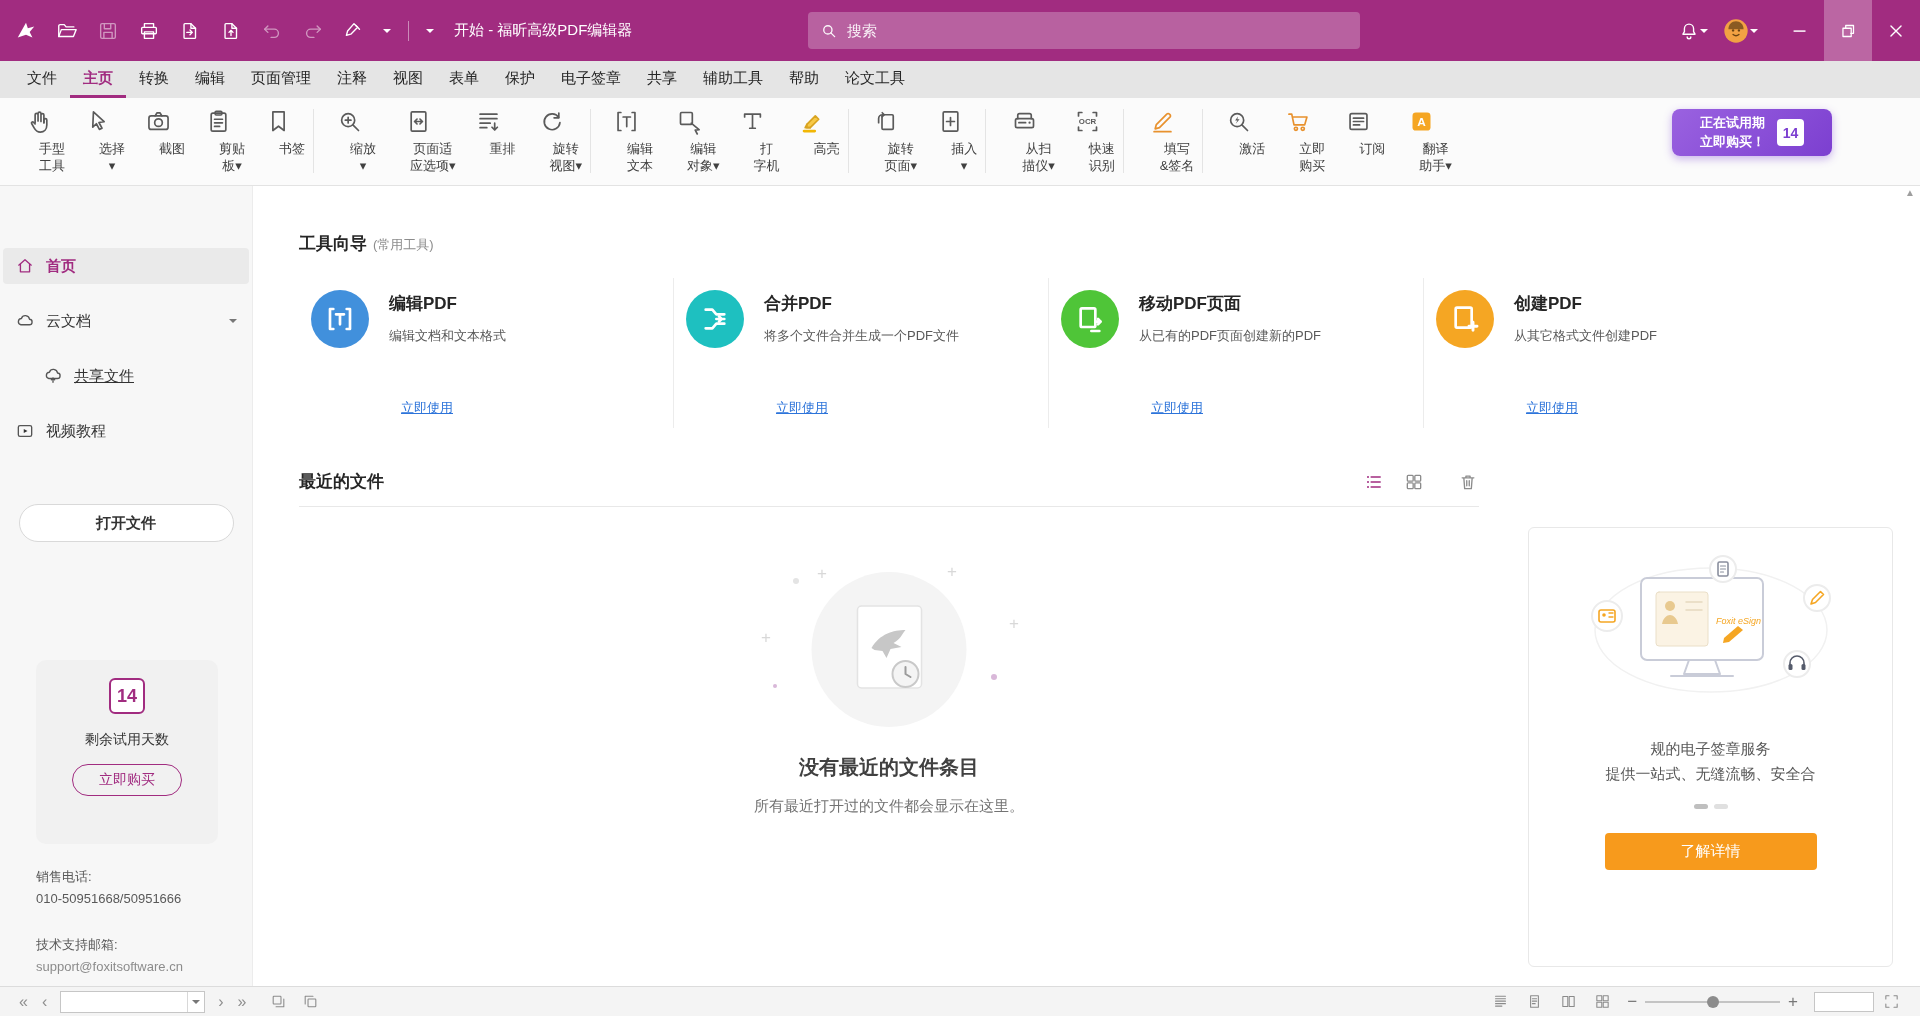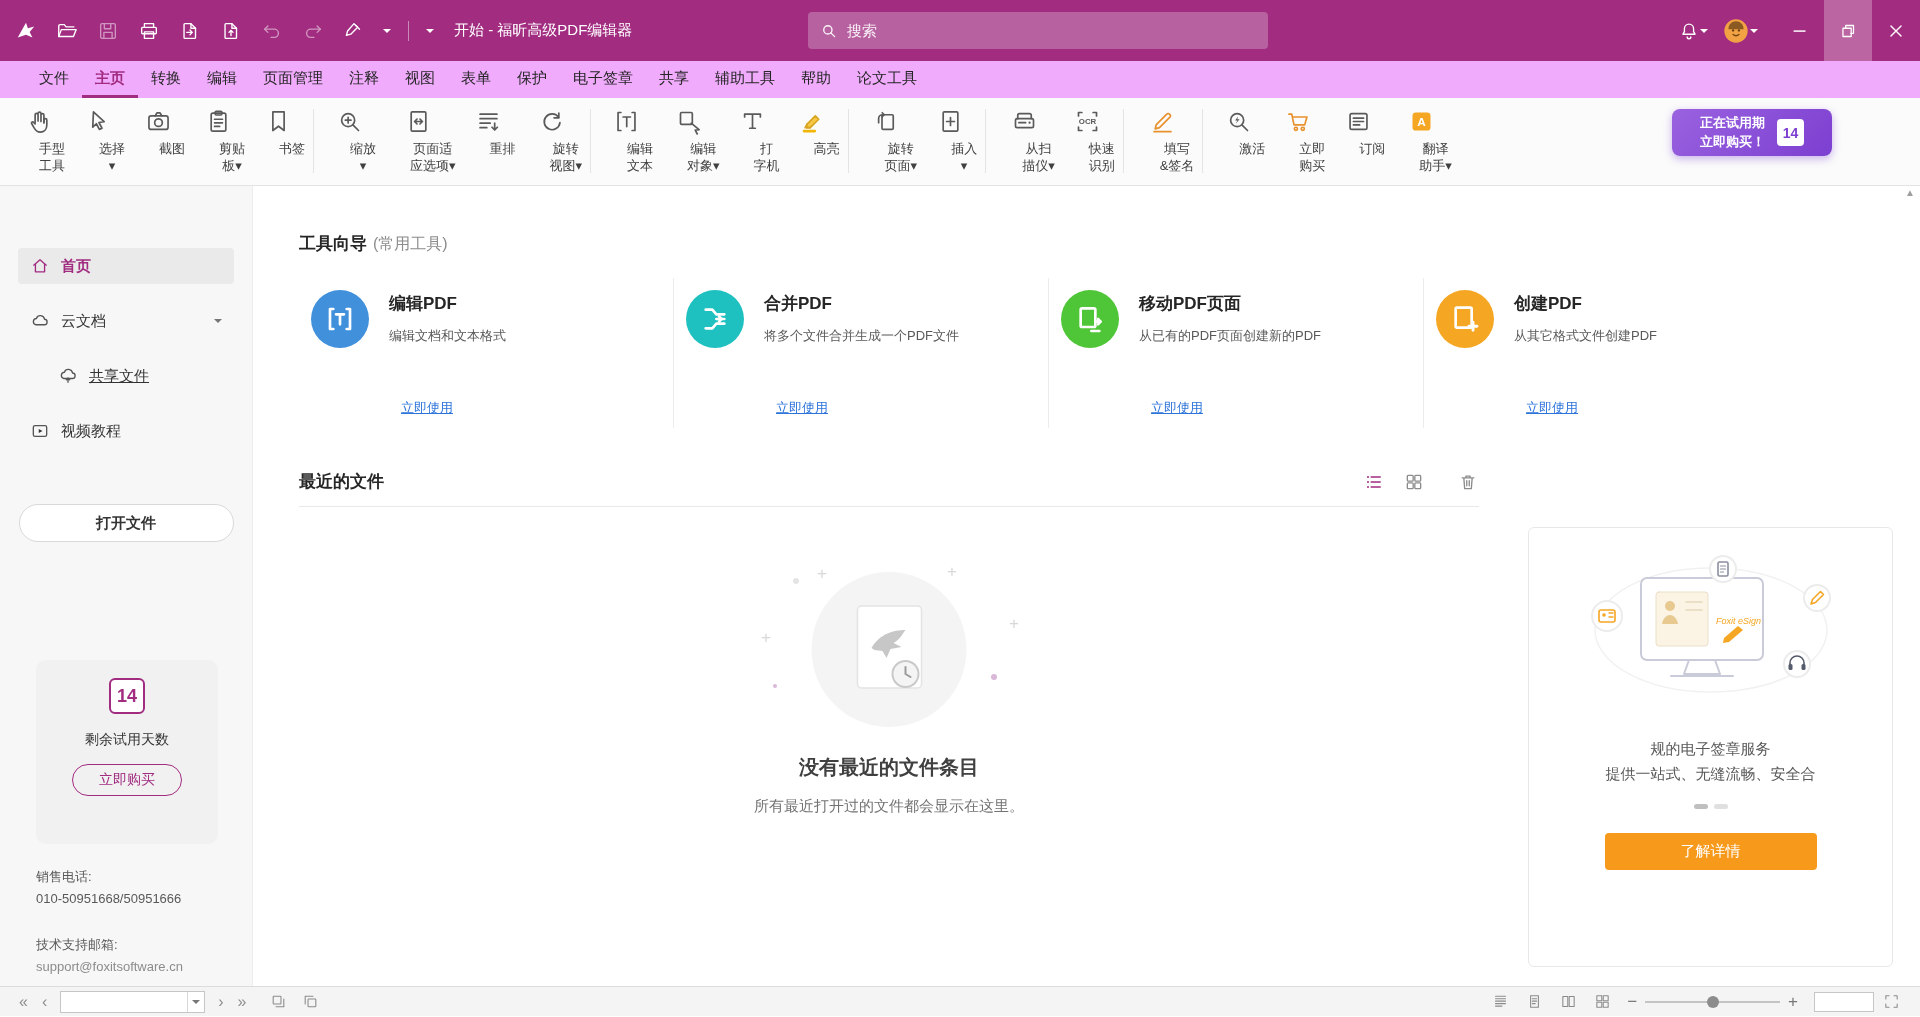--- a/index.html
+++ b/index.html
@@ -9,74 +9,74 @@
 
   
   .titlebar { height:61px; background:#A12C80; display:flex; align-items:center; position:relative; }
   .tb-icons { display:flex; align-items:center; gap:17px; padding-left:14px; }
   .tb-icon { width:24px; height:24px; display:flex; align-items:center; justify-content:center; }
   .tb-icon svg { width:22px; height:22px; stroke:#fff; stroke-width:1.5; }
   .tb-icon.dim { opacity:.5; }
   .tb-sep { width:1px; height:20px; background:rgba(255,255,255,.45); }
   .caret-w { width:0; height:0; border:4px solid transparent; border-top-color:#fff; margin-top:4px; }
   .tb-title { margin-left:20px; font-size:15px; color:#fff; white-space:nowrap;text-align:right; }
-  .tb-search { position:absolute; left:808px; top:12px; width:460px; height:37px; background:rgba(255,255,255,.25); border-radius:4px; display:flex; align-items:center; padding:0 12px; gap:9px; }
+  .tb-search { position:absolute; left:808px; top:12px; width:552px; height:37px; background:rgba(255,255,255,.25); border-radius:4px; display:flex; align-items:center; padding:0 12px; gap:9px; }
   .tb-search svg { width:18px; height:18px; stroke:rgba(255,255,255,.95); stroke-width:1.8; flex-shrink:0; }
   .tb-search input { flex:1; background:transparent; border:none; outline:none; color:#fff; font-size:15px; font-family:inherit; }
   .tb-search input::placeholder { color:rgba(255,255,255,.9); }
   .tb-right { position:absolute; right:0; top:0; height:100%; display:flex; align-items:center; }
   .tb-bell { display:flex; align-items:center; margin-right:14px; }
   .tb-avatar { display:flex; align-items:center; margin-right:18px; }
   .tb-avatar svg { width:28px; height:28px; }
   .win-btn { width:48px; height:61px; display:flex; align-items:center; justify-content:center; }
   .win-btn svg { width:22px; height:22px; }
   .win-btn.restore { background:rgba(255,255,255,.28); }
 
   
-  .menubar { height:37px; background:#f0abfc; display:flex; padding-left:26px; }
+  .menubar { height:37px; background:#e5e5e5; display:flex; padding-left:14px; }
   .mb-item { display:flex; align-items:center; padding:0 13px; font-size:15px; color:#262626; border-bottom:3px solid transparent; cursor:default; }
   .mb-item.active { color:#A12C80; font-weight:bold; border-bottom-color:#A12C80; }
 
   
   .ribbon { height:88px; background:#FBFBFB; border-bottom:1px solid #E3E3E3; display:flex; align-items:flex-start; padding:7px 0 0 8px; position:relative; }
   .rb-item { min-width:52px; padding:2px 3px 0; display:flex; flex-direction:column; align-items:center; gap:6px; }
   .rb-icon { height:28px; display:flex; align-items:center; justify-content:center; }
   .rb-icon svg { width:27px; height:27px; stroke:#5A5A5A; stroke-width:1.5; }
   .rb-label { font-size:13px; color:#404040; text-align:center; line-height:1.3; white-space:pre-line;margin-left:28px; }
   .rb-divider { width:1px; height:64px; background:#E4E4E4; margin:4px 5px 0; flex-shrink:0; }
   .trial-badge { position:absolute; right:88px; top:11px; width:160px; height:47px; border-radius:8px;
     background:linear-gradient(135deg,#9A62E0,#7C3FD0); box-shadow:0 3px 8px rgba(140,91,217,.45);
     display:flex; align-items:center; justify-content:center; gap:12px; color:#fff; }
   .trial-badge .bt { font-size:13px; font-weight:bold; line-height:1.4; text-align:center; }
   .trial-badge .bd { width:27px; height:27px; background:#fff; border-radius:4px; color:#7C3FD0; font-size:14px; font-weight:bold; display:flex; align-items:center; justify-content:center; }
 
   
   .body { display:flex; height:800px; }
   .sidebar { width:253px; background:#F7F7F7; border-right:1px solid #ECECEC; position:relative; flex-shrink:0; }
-  .sb-nav { padding:62px 18px 0; }
+  .sb-nav { padding:62px 3px 0; }
   .sb-item { height:36px; display:flex; align-items:center; gap:11px; padding:0 12px; border-radius:4px; margin-bottom:19px; font-size:15px; color:#333; cursor:default; }
   .sb-item svg { width:20px; height:20px; stroke:#555; stroke-width:1.6; flex-shrink:0; }
   .sb-item.active { background:#EAEAEA; color:#A12C80; font-weight:bold; }
   .sb-item.active svg { stroke:#A12C80; }
   .sb-item.sub { padding-left:40px;text-decoration:underline; }
   .caret-g { width:0; height:0; border:4.5px solid transparent; border-top-color:#777; margin-left:auto; margin-top:4px; }
   .open-btn { display:block; width:215px; height:38px; margin:55px auto 0; background:#fff; border:1px solid #D9D9D9; border-radius:19px; font-size:15px; font-weight:bold; color:#333; font-family:inherit; cursor:pointer; }
   .sb-trial { position:absolute; left:36px; top:474px; width:182px; height:184px; background:#F1F1F1; border-radius:10px; display:flex; flex-direction:column; align-items:center; }
   .sb-trial .days { margin-top:18px; width:36px; height:36px; border:2px solid #A12C80; border-radius:6px; color:#A12C80; font-size:18px; font-weight:bold; display:flex; align-items:center; justify-content:center; background:#fff; }
   .sb-trial .lbl { margin-top:17px; font-size:14px; color:#333; }
   .sb-trial .buy { margin-top:15px; padding:6px 26px; border:1px solid #A12C80; border-radius:17px; background:transparent; color:#A12C80; font-size:14px; font-family:inherit; cursor:pointer; }
   .sb-contact { position:absolute; left:36px; top:680px; font-size:13px; color:#595959; line-height:22px; }
   .sb-contact .grp { margin-bottom:24px; }
   .sb-contact .email { color:#8C8C8C; }
 
   
   .main { flex:1; position:relative; background:#fff; }
   .scroll-arrow { position:absolute; right:5px; top:1px; font-size:10px; color:#9E9E9E; }
   .tools-title { position:absolute; left:46px; top:46px; font-size:17px; font-weight:bold; color:#262626; }
-  .tools-title .sub { font-size:16px; font-weight:normal; color:#8C8C8C; margin-left:6px; }
+  .tools-title .sub { font-size:13px; font-weight:normal; color:#8C8C8C; margin-left:6px; }
   .tool-cards { position:absolute; left:46px; top:92px; width:1500px; height:150px; display:grid; grid-template-columns:repeat(4,1fr); }
   .tool-card { padding:12px 20px 0 12px; display:flex; flex-wrap:wrap; gap:0 20px; border-right:1px solid #ECECEC; }
   .tool-card:last-child { border-right:none; }
   .card-icon { width:58px; height:58px; border-radius:50%; display:flex; align-items:center; justify-content:center; flex-shrink:0; }
   .card-icon svg { width:32px; height:32px; stroke:#fff; stroke-width:2; }
   .c-blue { background:#4190DC; } .c-teal { background:#1EC0C0; } .c-green { background:#4FC538; } .c-orange { background:#F5A623; }
   .card-body { flex:1; min-width:0; }
   .card-title { font-size:17px; font-weight:bold; color:#262626; margin-top:2px; }
   .card-desc { font-size:13px; color:#595959; margin-top:12px; line-height:1.4; }
   .card-link-row { width:100%; padding-left:78px; margin-top:38px; }

